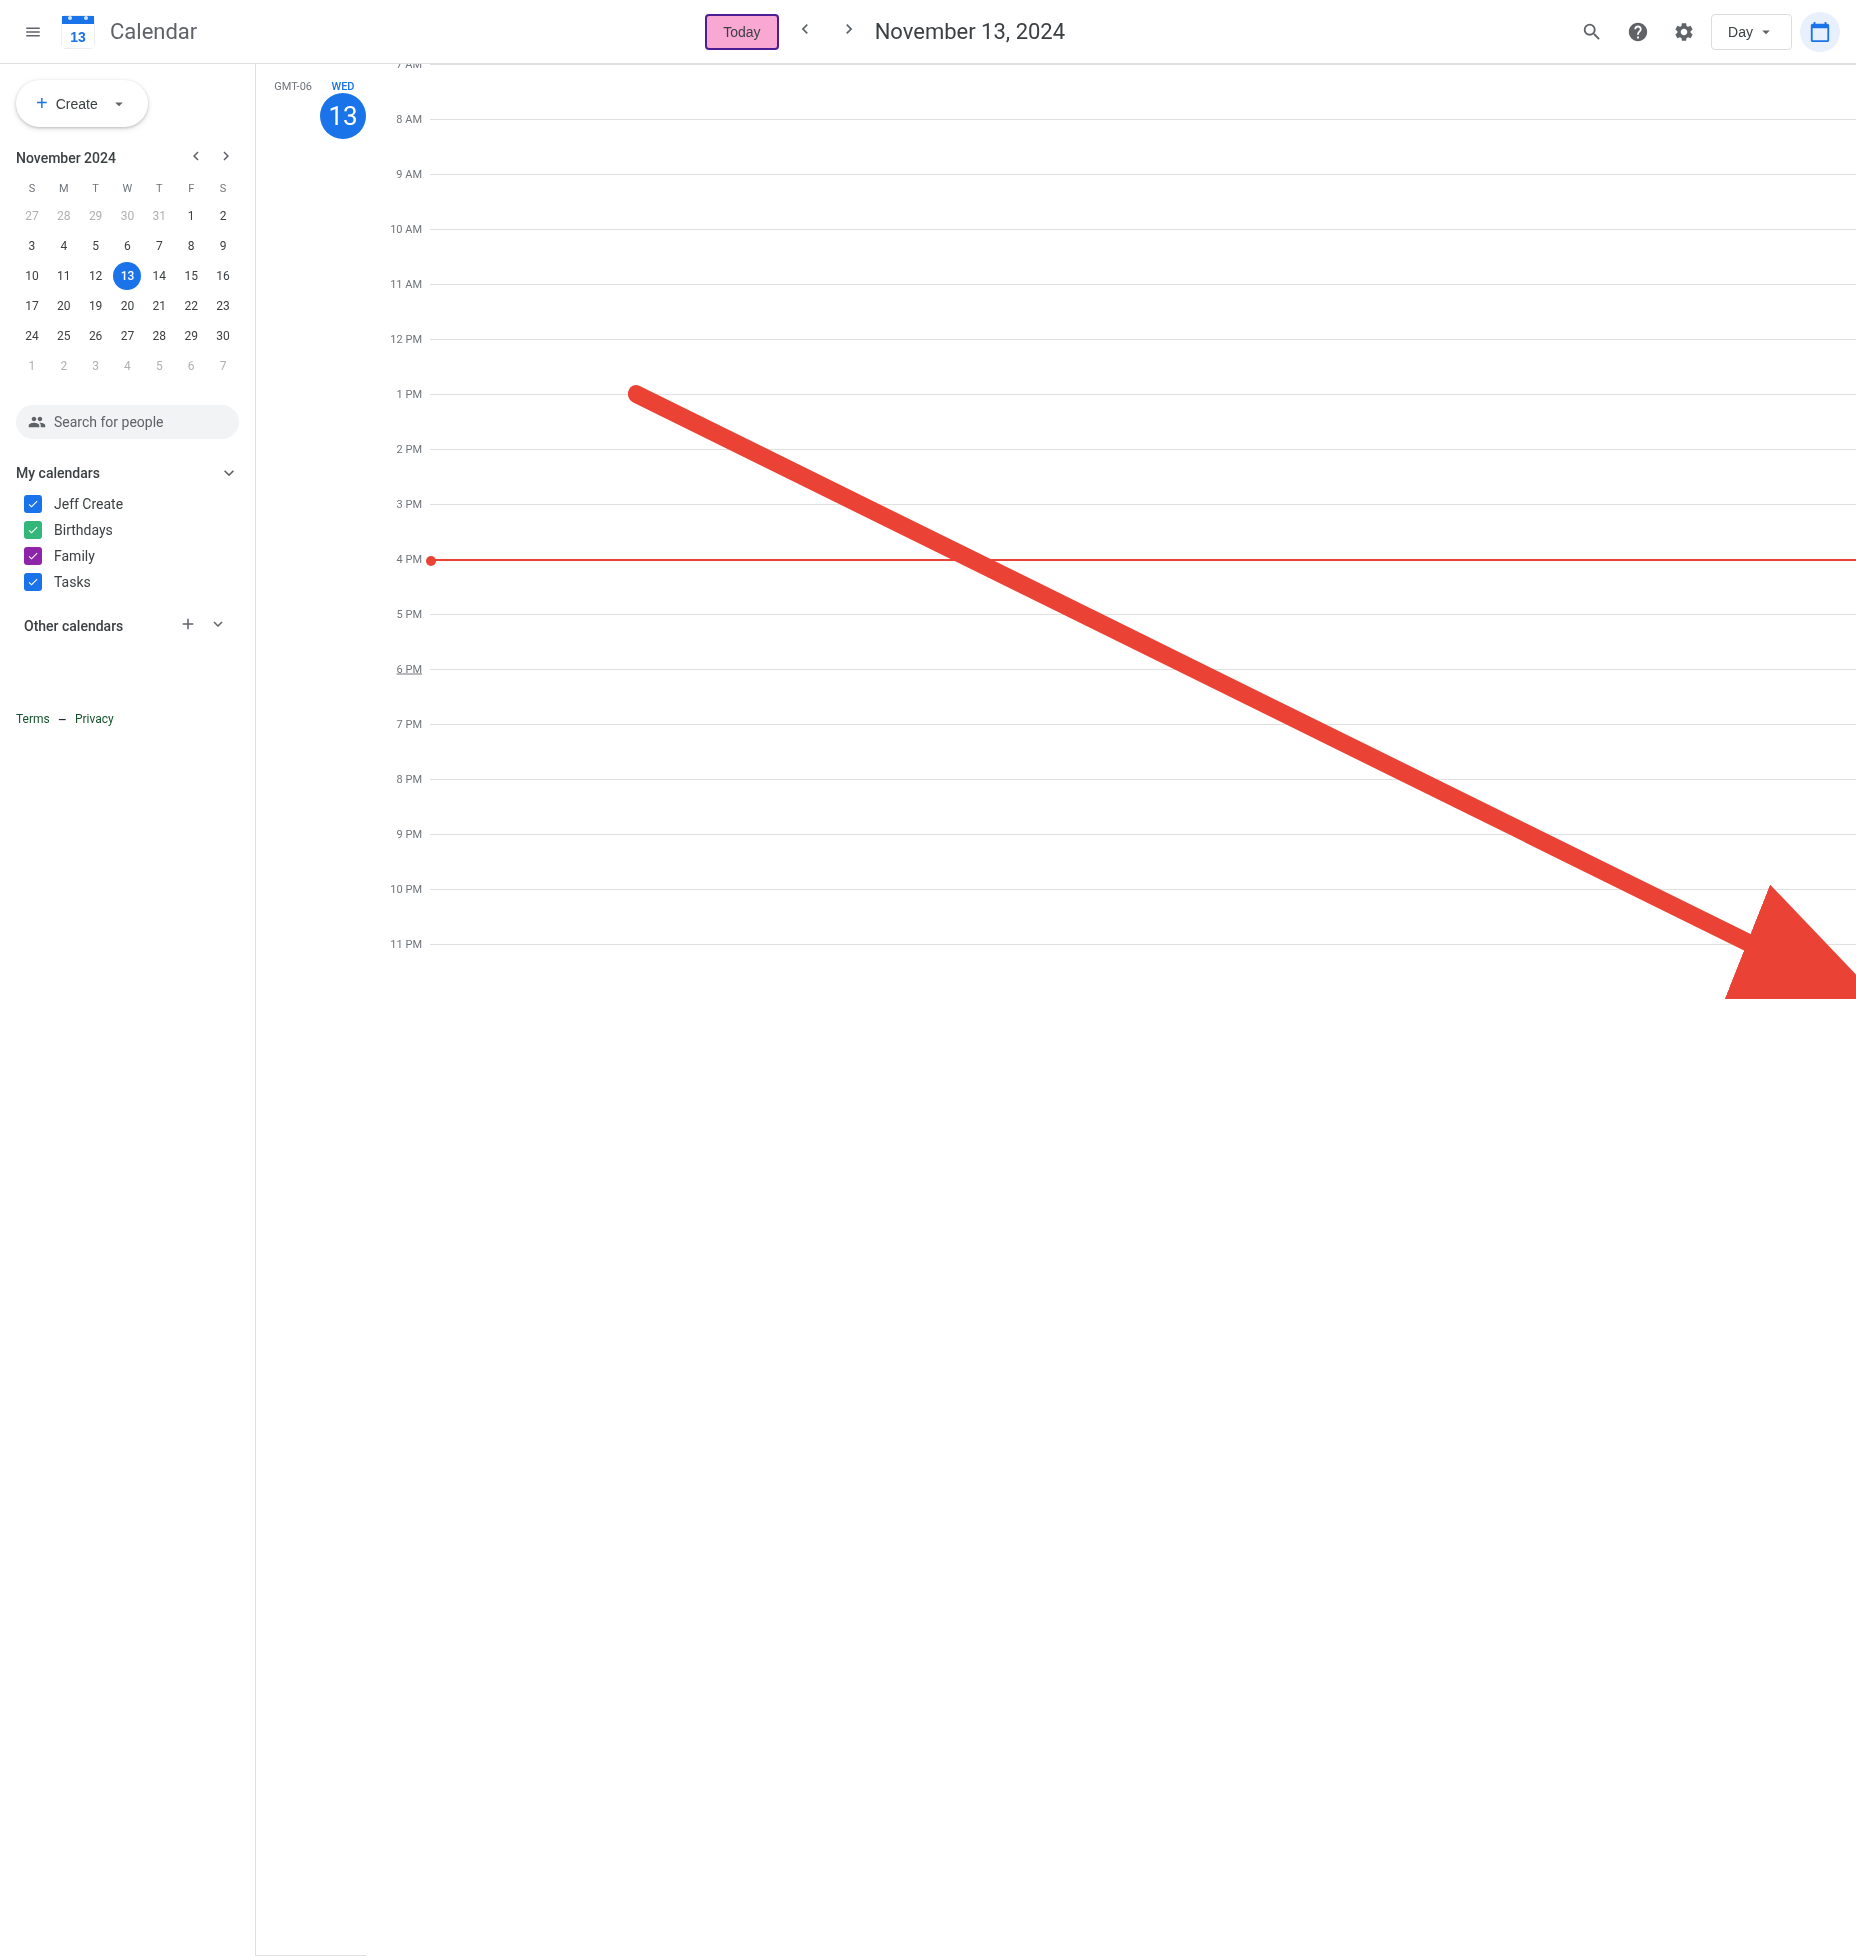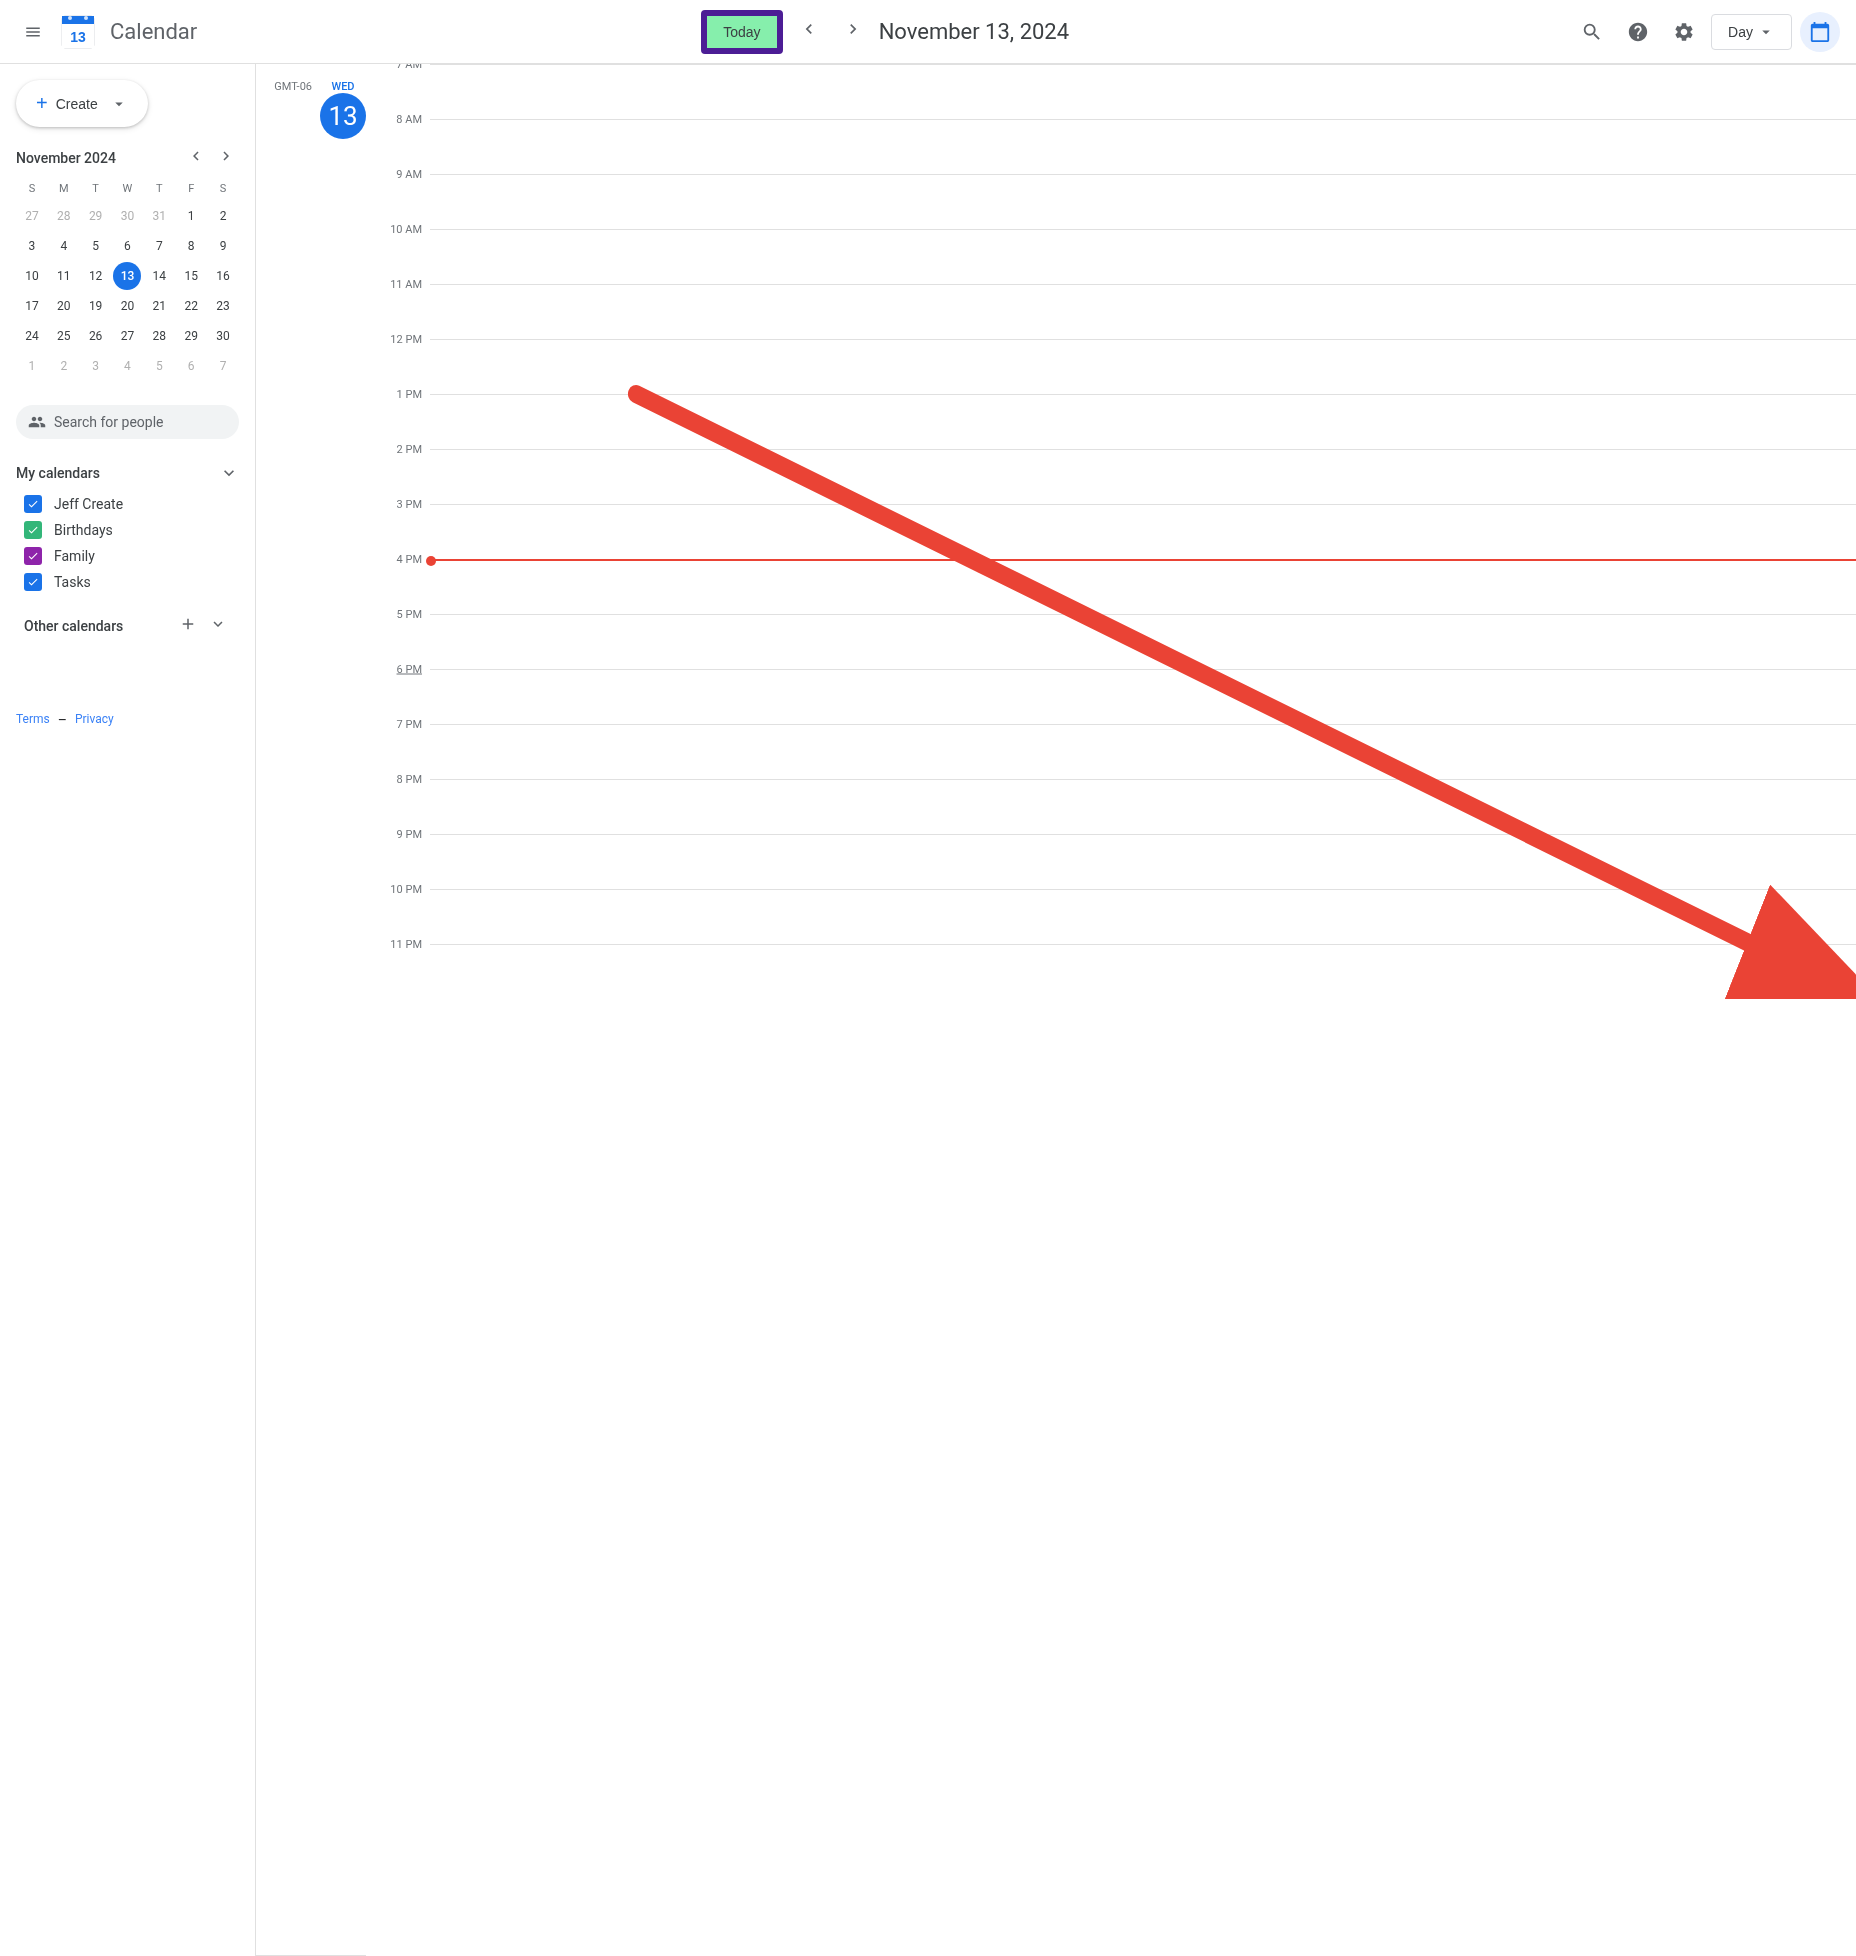--- a/index.html
+++ b/index.html
@@ -12,21 +12,21 @@
       height: 64px;
       padding: 0 16px;
       border-bottom: 1px solid #e0e0e0;
       gap: 12px;
     }
     .header-left { display: flex; align-items: center; gap: 8px; }
     .hamburger-btn { background: none; border: none; cursor: pointer; padding: 8px; border-radius: 50%; display: flex; align-items: center; justify-content: center; }
     .app-title { font-size: 22px; color: #5f6368; font-weight: 400; margin-left: 4px; }
 
     .header-center { display: flex; align-items: center; gap: 8px; flex: 1; justify-content: center; }
-    .today-btn { border: 6px solid #4c1d95; background: #86efac; padding: 8px 16px; border-radius: 4px; cursor: pointer; font-size: 14px; color: #3c4043; }
+    .today-btn { border: 2px solid #4c1d95; background: #f9a8d4; padding: 8px 16px; border-radius: 4px; cursor: pointer; font-size: 14px; color: #3c4043; }
     .nav-btn { background: none; border: none; cursor: pointer; padding: 8px; border-radius: 50%; color: #5f6368; font-size: 18px; }
     .header-date { font-size: 22px; color: #3c4043; font-weight: 400; }
 
     .header-right { display: flex; align-items: center; gap: 8px; }
     .icon-btn { background: none; border: none; cursor: pointer; padding: 8px; border-radius: 50%; color: #5f6368; font-size: 20px; display: flex; align-items: center; justify-content: center; }
     .view-btn { border: 1px solid #dadce0; background: #fff; padding: 8px 16px; border-radius: 4px; cursor: pointer; font-size: 14px; color: #3c4043; display: flex; align-items: center; gap: 4px; }
     .calendar-icon-btn { background: #e8f0fe; border: none; cursor: pointer; padding: 8px; border-radius: 50%; color: #1a73e8; display: flex; align-items: center; justify-content: center; width: 40px; height: 40px; }
 
     
     .main-layout { display: flex; height: calc(100vh - 64px); }
@@ -106,21 +106,21 @@
     .cal-checkbox.purple { background: #8e24aa; }
     .cal-checkbox svg { fill: #fff; width: 12px; height: 12px; }
     .cal-item-label { font-size: 14px; color: #3c4043; }
 
     
     .other-cal-header { display: flex; align-items: center; justify-content: space-between; padding: 8px 8px; cursor: pointer; }
     .other-cal-actions { display: flex; gap: 4px; }
 
     
     .sidebar-footer { padding: 16px; display: flex; gap: 8px; margin-top: auto; }
-    .sidebar-footer a { font-size: 12px; color: #3b82f6; text-decoration: none; }
+    .sidebar-footer a { font-size: 12px; color: #14532d; text-decoration: none; }
 
     
     .cal-view { flex: 1; display: flex; flex-direction: row; overflow: hidden; }
     .cal-view-header { display: flex; padding: 8px 0; border-bottom: 1px solid #e0e0e0; }
     .time-gutter-header { width: 64px; min-width: 64px; }
     .day-header { flex: 1; display: flex; flex-direction: column; align-items: center; padding: 8px 0; }
     .day-label { font-size: 11px; color: #1a73e8; font-weight: 500; text-transform: uppercase; }
     .day-number { width: 46px; height: 46px; border-radius: 50%; background: #1a73e8; color: #fff; display: flex; align-items: center; justify-content: center; font-size: 26px; font-weight: 400; }
 
     .cal-view-body { flex: 1; overflow-y: auto; display: flex; position: relative; }

